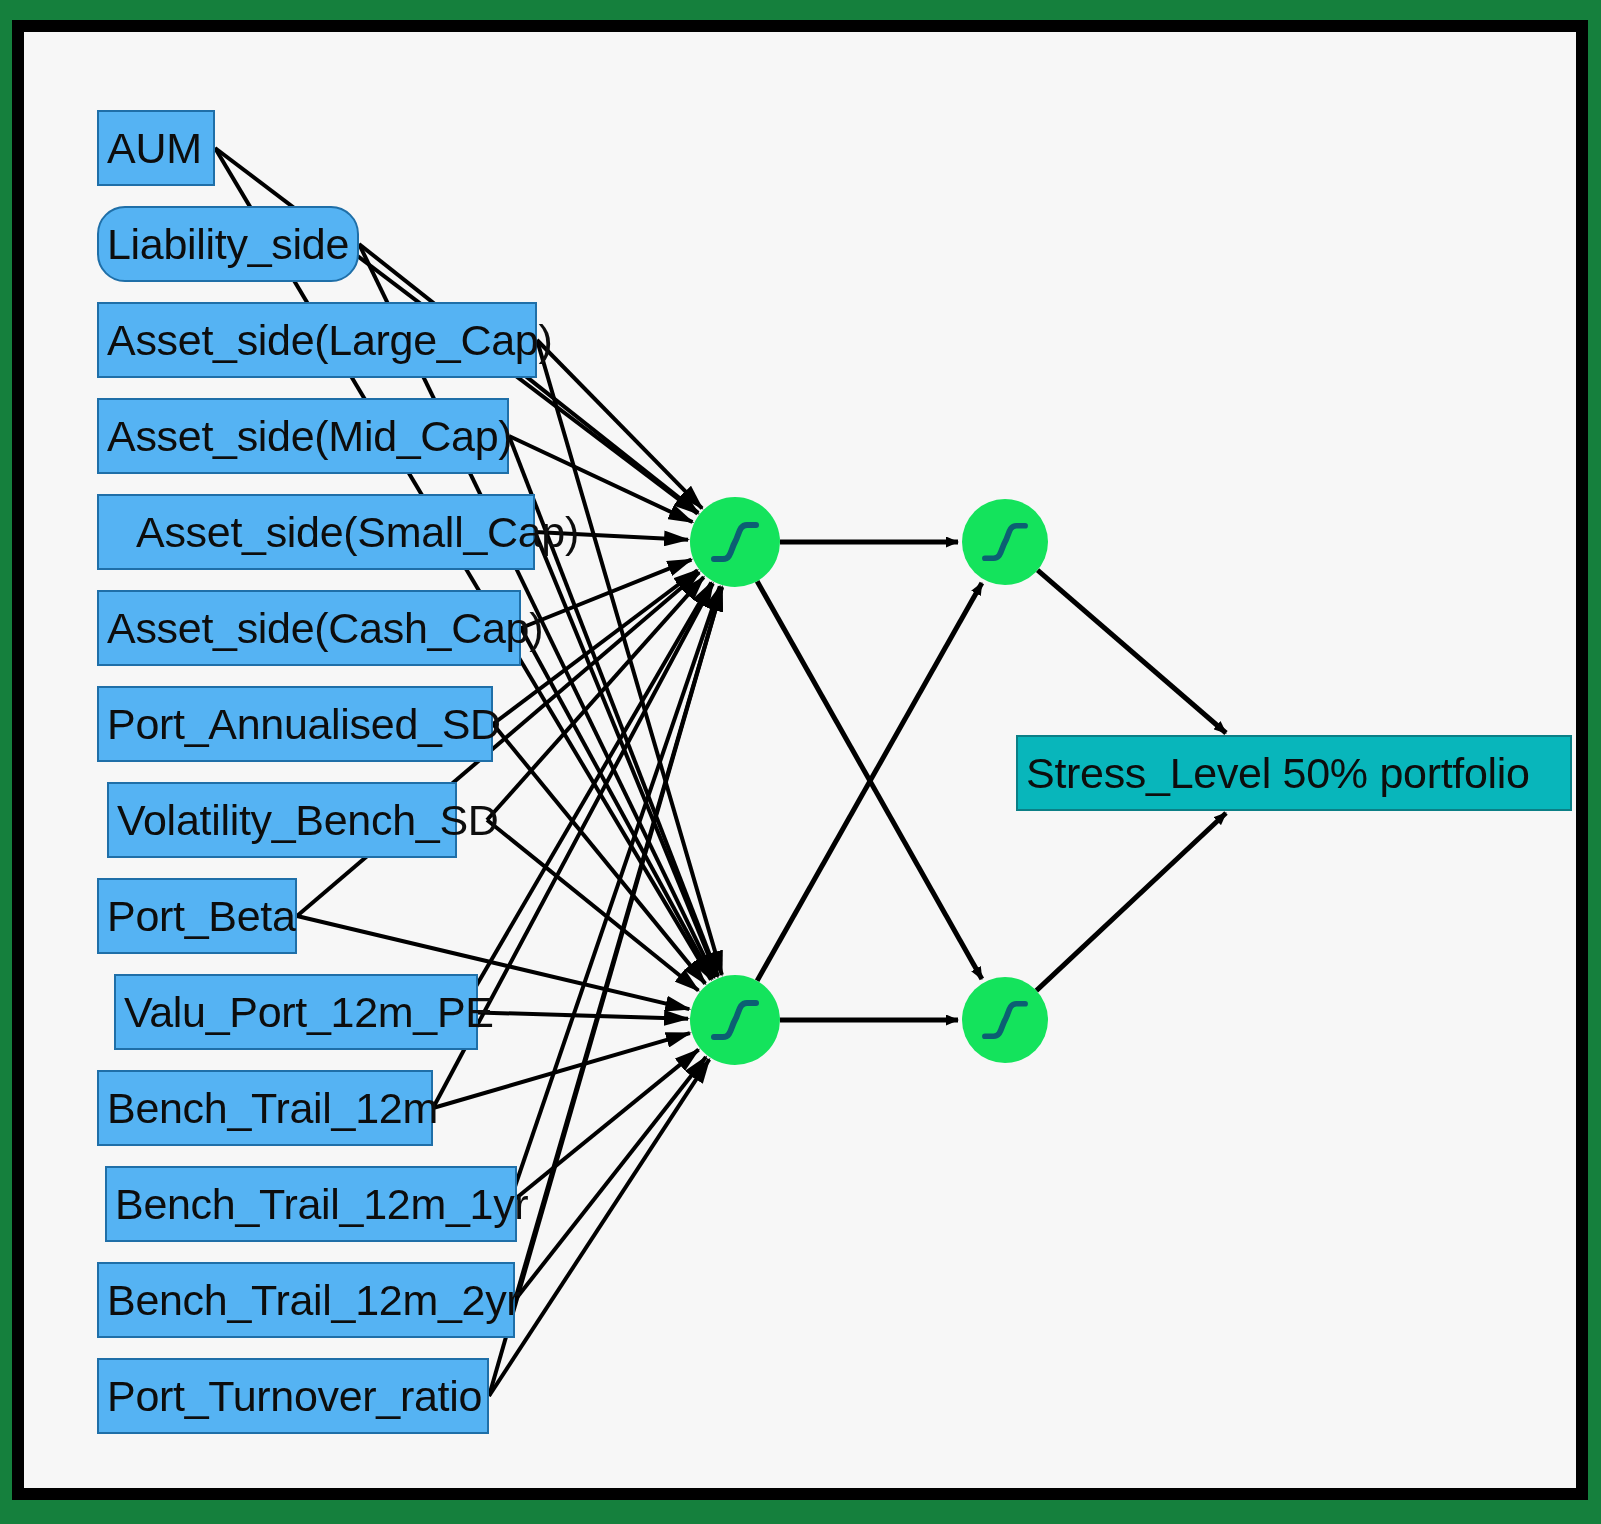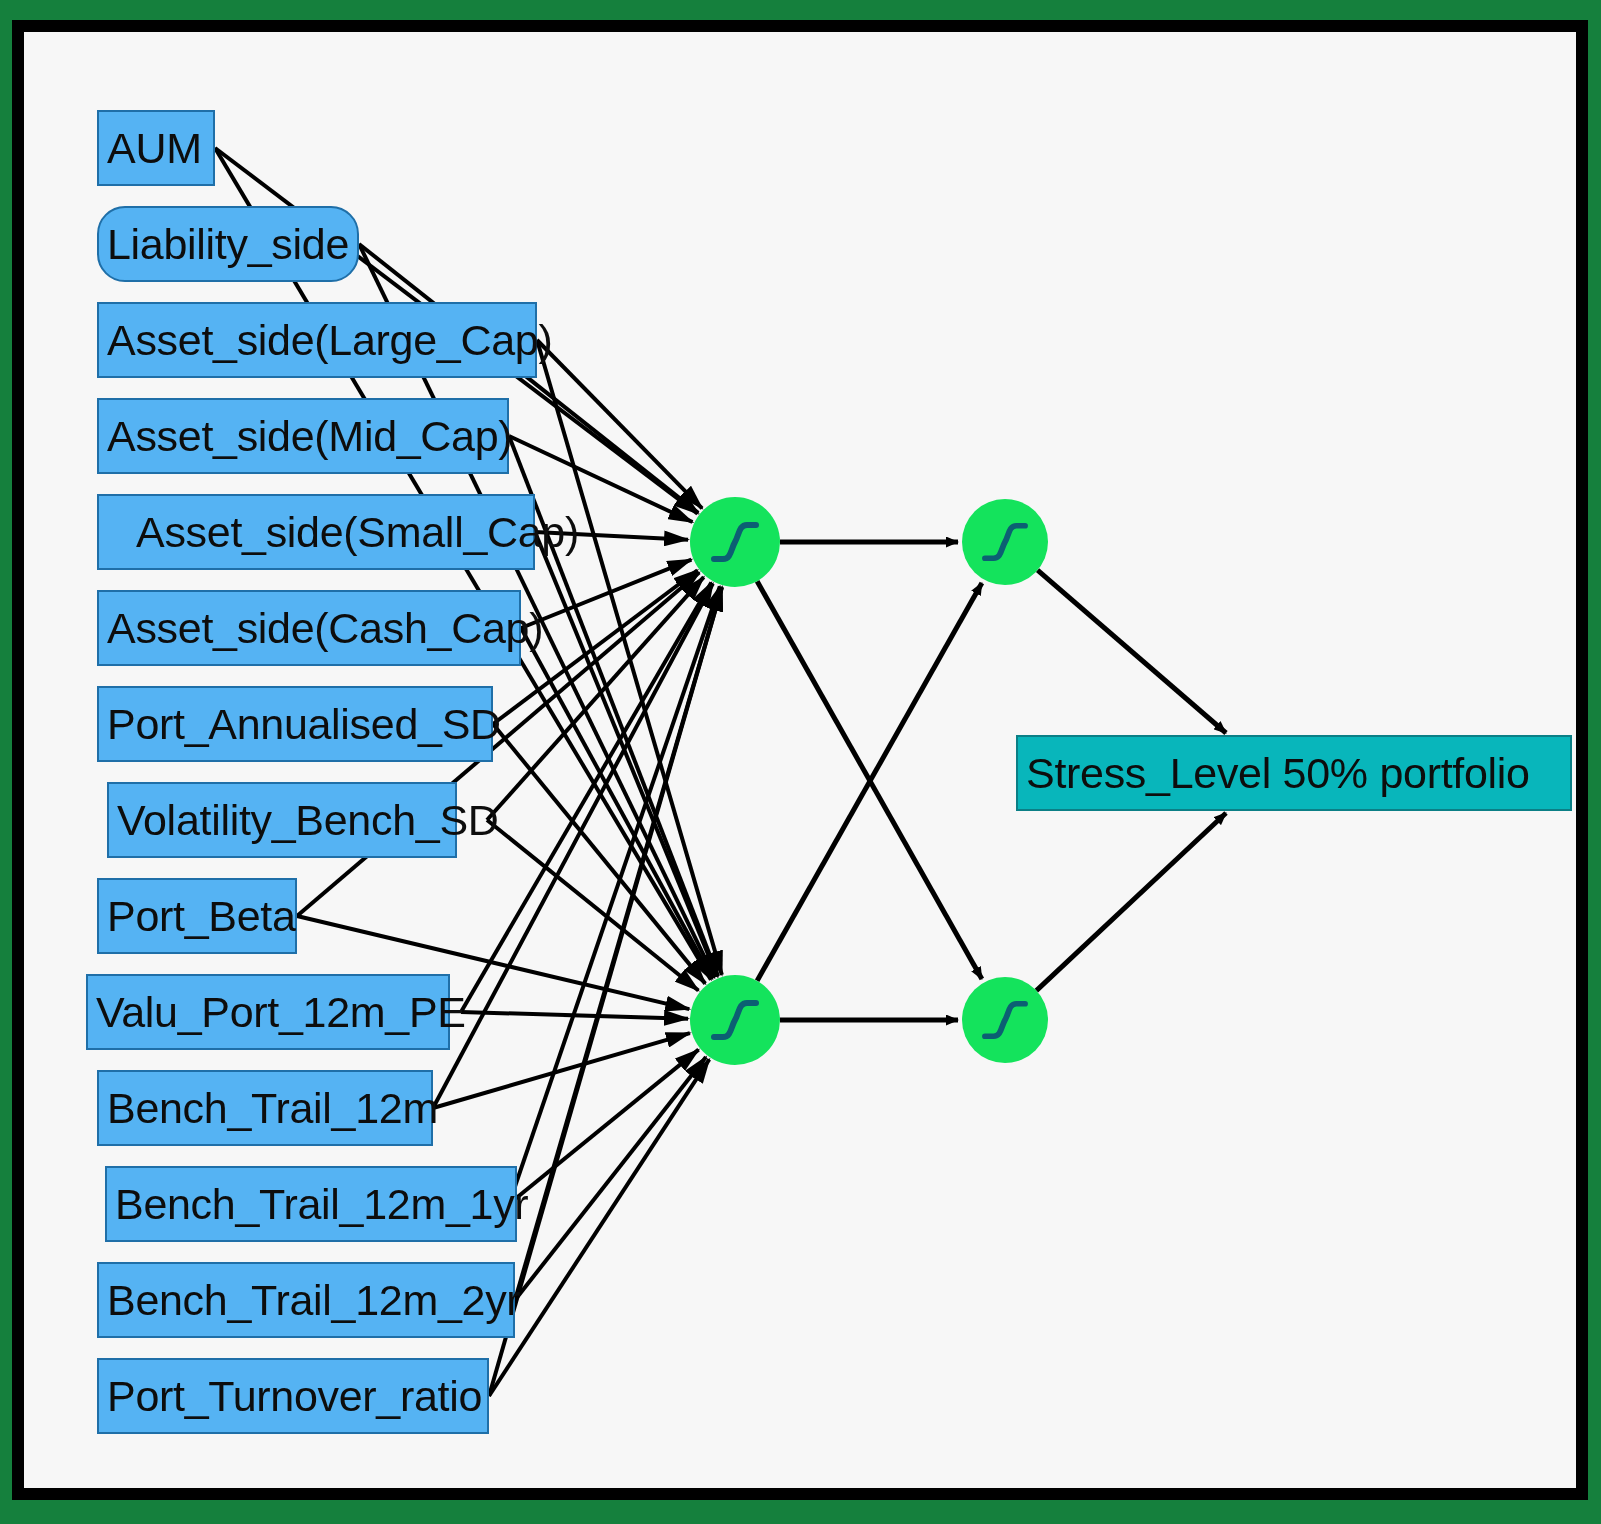--- a/index.html
+++ b/index.html
@@ -124,21 +124,21 @@
   <div class="inputs" id="input-nodes">
       <div class="node-box" style="left: 97px; top: 110px; width: 118px;">AUM</div>
       <div class="node-box" style="left: 97px; top: 206px; width: 262px; border-radius: 28px;">Liability_side</div>
       <div class="node-box" style="left: 97px; top: 302px; width: 440px;">Asset_side(Large_Cap)</div>
       <div class="node-box" style="left: 97px; top: 398px; width: 412px;">Asset_side(Mid_Cap)</div>
       <div class="node-box" style="left: 97px; top: 494px; width: 438px; padding-left: 37px;">Asset_side(Small_Cap)</div>
       <div class="node-box" style="left: 97px; top: 590px; width: 424px;">Asset_side(Cash_Cap)</div>
       <div class="node-box" style="left: 97px; top: 686px; width: 396px;">Port_Annualised_SD</div>
       <div class="node-box" style="left: 95px; top: 782px; width: 350px; margin-left: 12px;">Volatility_Bench_SD</div>
       <div class="node-box" style="left: 97px; top: 878px; width: 200px;">Port_Beta</div>
-      <div class="node-box" style="left: 86px; top: 974px; width: 364px;">Valu_Port_12m_PE</div>
+      <div class="node-box" style="left: 114px; top: 974px; width: 364px;">Valu_Port_12m_PE</div>
       <div class="node-box" style="left: 97px; top: 1070px; width: 336px;">Bench_Trail_12m</div>
       <div class="node-box" style="left: 105px; top: 1166px; width: 412px;">Bench_Trail_12m_1yr</div>
       <div class="node-box" style="left: 97px; top: 1262px; width: 418px;">Bench_Trail_12m_2yr</div>
       <div class="node-box" style="left: 97px; top: 1358px; width: 392px;">Port_Turnover_ratio</div>
     </div>
   <div id="neuron-nodes">
       <div class="neuron" style="left: 690px; top: 497px; width: 90px; height: 90px;">
         <span style="position: absolute; left: 0px; top: 0px; width: 100%; height: 100%;">
           <svg width="90" height="90" viewBox="0 0 90 90">
             <path d="M24,62 L33,62 C41,62 41,52 45,45 C49,38 49,28 57,28 L66,28" stroke="#0c5f73" stroke-width="6" stroke-linecap="round" fill="none"></path>

